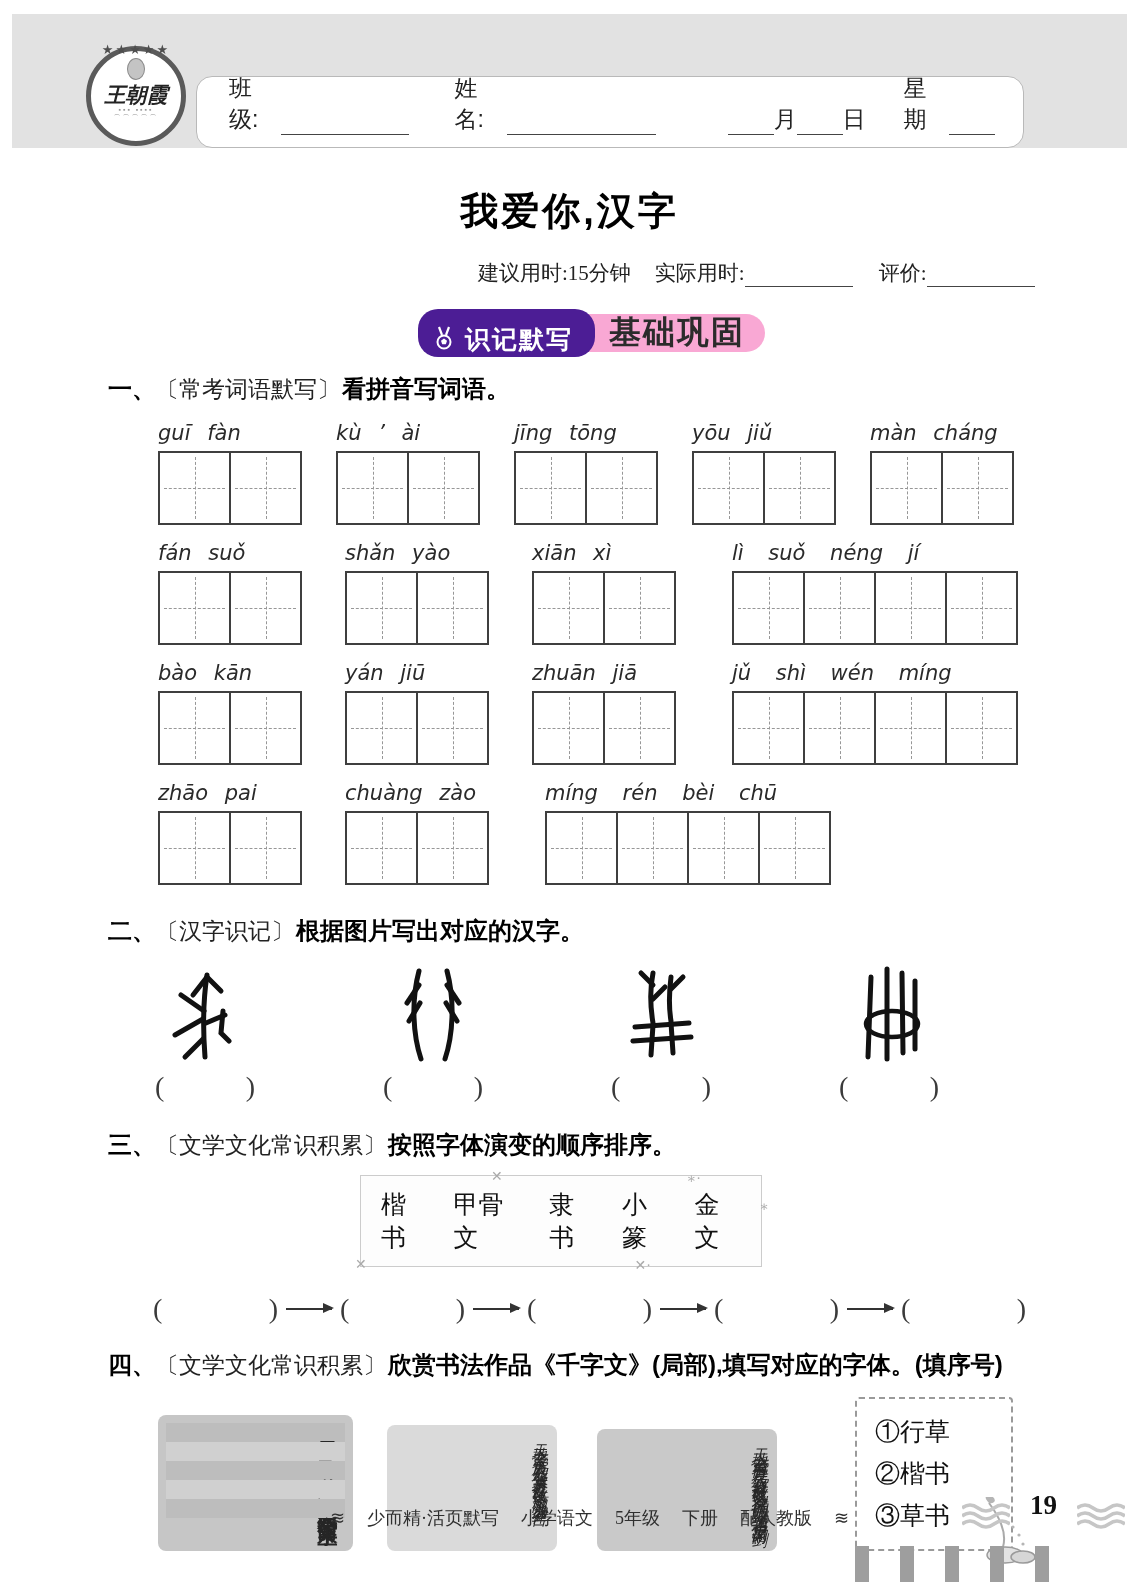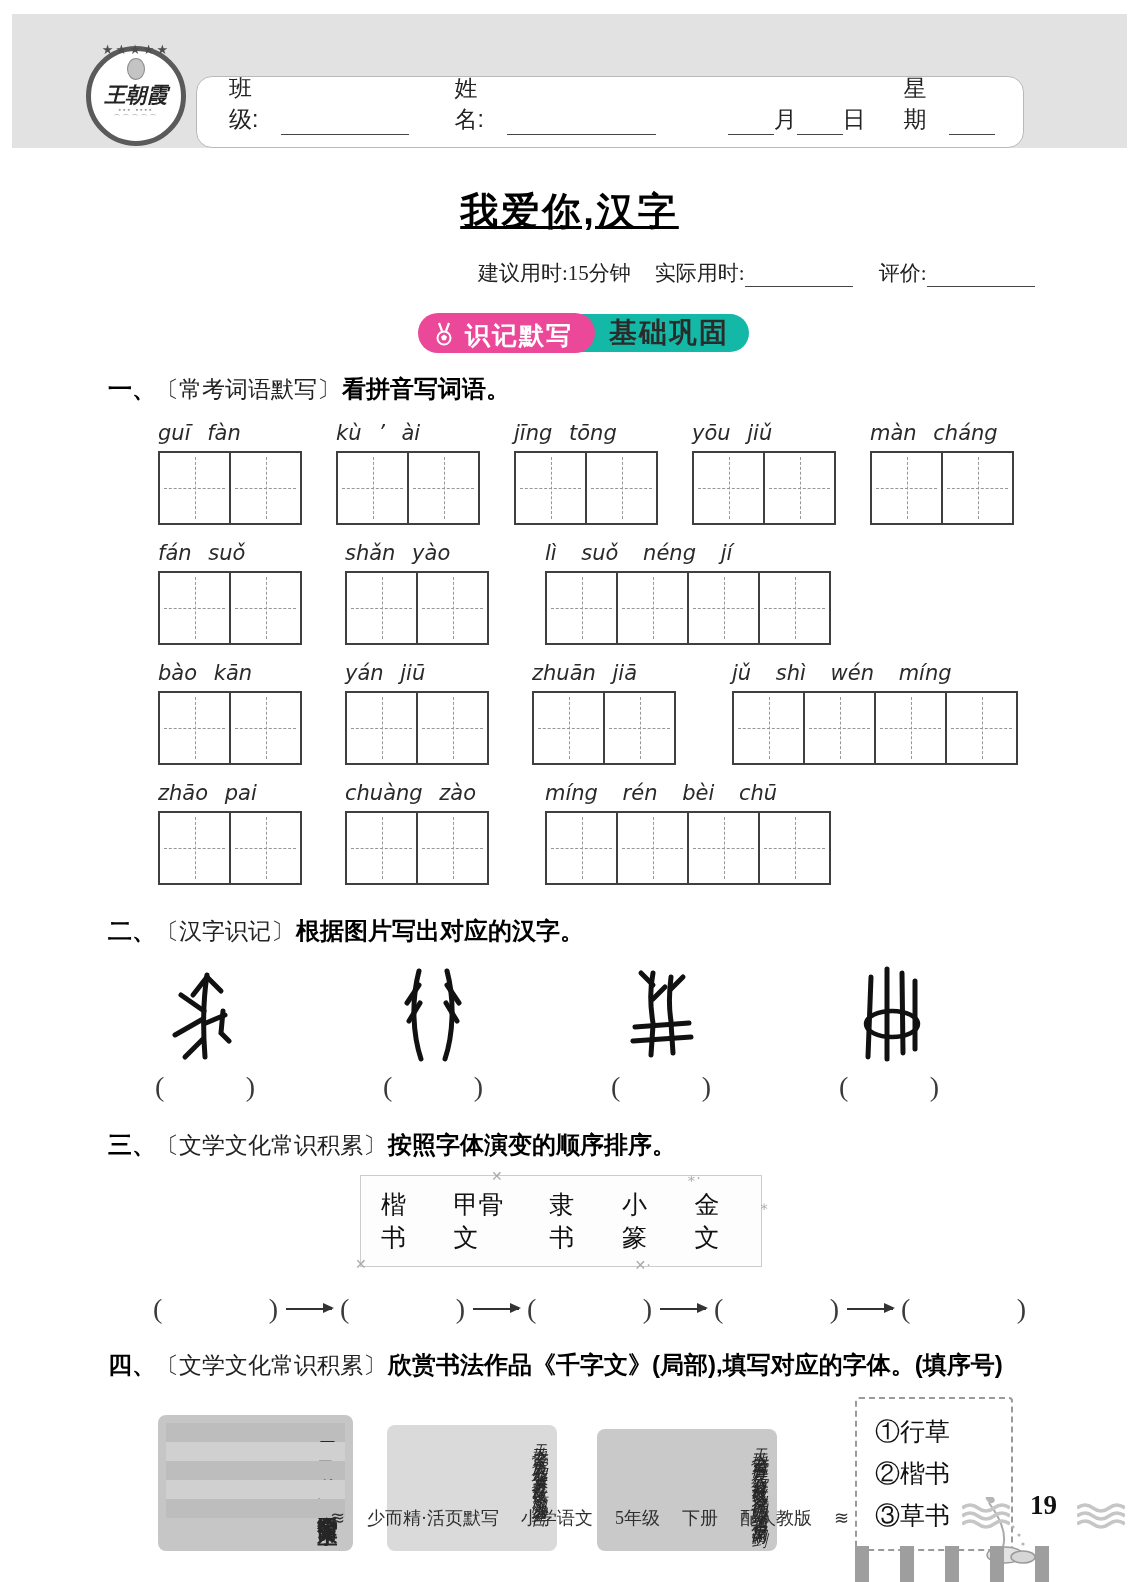--- a/index.html
+++ b/index.html
@@ -15,30 +15,30 @@
   .logo .portrait{display:inline-block;width:16px;height:20px;background:#c4c4c4;border:1px solid #8a8a8a;
         border-radius:50%;margin-top:7px;}
   .logo .logo-name{font-size:21px;font-weight:bold;font-style:italic;line-height:22px;color:#222;}
   .logo .logo-dots{font-size:7px;color:#9a9a9a;letter-spacing:2px;line-height:8px;}
   .hbox{position:absolute;left:196px;top:76px;width:828px;height:72px;background:#fff;
         border:1px solid #b9b9b9;border-radius:16px;box-sizing:border-box;z-index:2;
         display:flex;align-items:flex-end;padding:0 28px 12px 32px;font-size:23px;color:#222;}
   .uline{display:inline-block;border-bottom:1.5px solid #444;height:20px;}
 
   
-  .title{margin:38px 0 0 0;text-align:center;font-size:38px;font-weight:900;letter-spacing:3px;color:#000;text-decoration:underline;}
+  .title{margin:38px 0 0 0;text-align:center;font-size:38px;font-weight:900;letter-spacing:3px;color:#000;}
   .meta{margin:22px 0 0 478px;font-size:21px;color:#222;display:flex;align-items:flex-end;}
   .meta .uline{height:18px;}
 
   
   .badges{margin:26px 0 0 418px;display:flex;align-items:center;height:40px;}
-  .pill-dark{position:relative;z-index:2;display:flex;align-items:center;gap:9px;background:#ec4899;color:#fff;
-        border-radius:20px;height:36px;padding:4px 22px 0 14px;font-weight:bold;font-size:25px;letter-spacing:2px;}
-  .pill-light{position:relative;z-index:1;margin-left:-20px;background:#14b8a6;color:#2b2b2b;border-radius:0 20px 20px 0;
-        height:38px;display:flex;align-items:center;padding:0 20px 0 34px;font-weight:bold;font-size:28px;letter-spacing:2px;}
+  .pill-dark{position:relative;z-index:2;display:flex;align-items:center;gap:9px;background:#4c1d95;color:#fff;
+        border-radius:20px;height:36px;padding:12px 22px 0 14px;font-weight:bold;font-size:25px;letter-spacing:2px;}
+  .pill-light{position:relative;z-index:1;margin-left:-20px;background:#f9a8d4;color:#2b2b2b;border-radius:0 20px 20px 0;
+        height:38px;display:flex;align-items:center;padding:0 20px 0 34px;font-weight:bold;font-size:32px;letter-spacing:2px;}
 
   
   .sec{margin:20px 0 0 108px;font-size:24px;display:flex;align-items:baseline;white-space:nowrap;}
   .sec .num,.sec .stitle{font-family:"Liberation Sans","DejaVu Sans",sans-serif;font-weight:bold;color:#000;}
   .sec .tag{font-size:23px;color:#222;margin-right:2px;}
 
   
   .prow{display:flex;margin:16px 0 0 158px;align-items:flex-end;}
   .pgroup{display:flex;flex-direction:column;align-items:flex-start;font-style:italic;}
   .pinyin{font-family:"DejaVu Sans","Liberation Sans",sans-serif;font-size:21px;color:#2a2a2a;
@@ -206,20 +206,27 @@
           <div class="c"></div>
         </div>
     </div>
     <div class="pgroup">
       <div class="pinyin">shǎn  yào</div>
       <div class="tz">
           <div class="c"></div>
           <div class="c"></div>
         </div>
     </div>
+    <div class="pgroup">
+      <div class="pinyin">xiān  xì</div>
+      <div class="tz">
+          <div class="c"></div>
+          <div class="c"></div>
+        </div>
+    </div>
     <div class="pgroup w4">
       <div class="pinyin">lì  suǒ  néng  jí</div>
       <div class="tz">
           <div class="c"></div>
           <div class="c"></div>
           <div class="c"></div>
           <div class="c"></div>
         </div>
     </div>
   </div>

